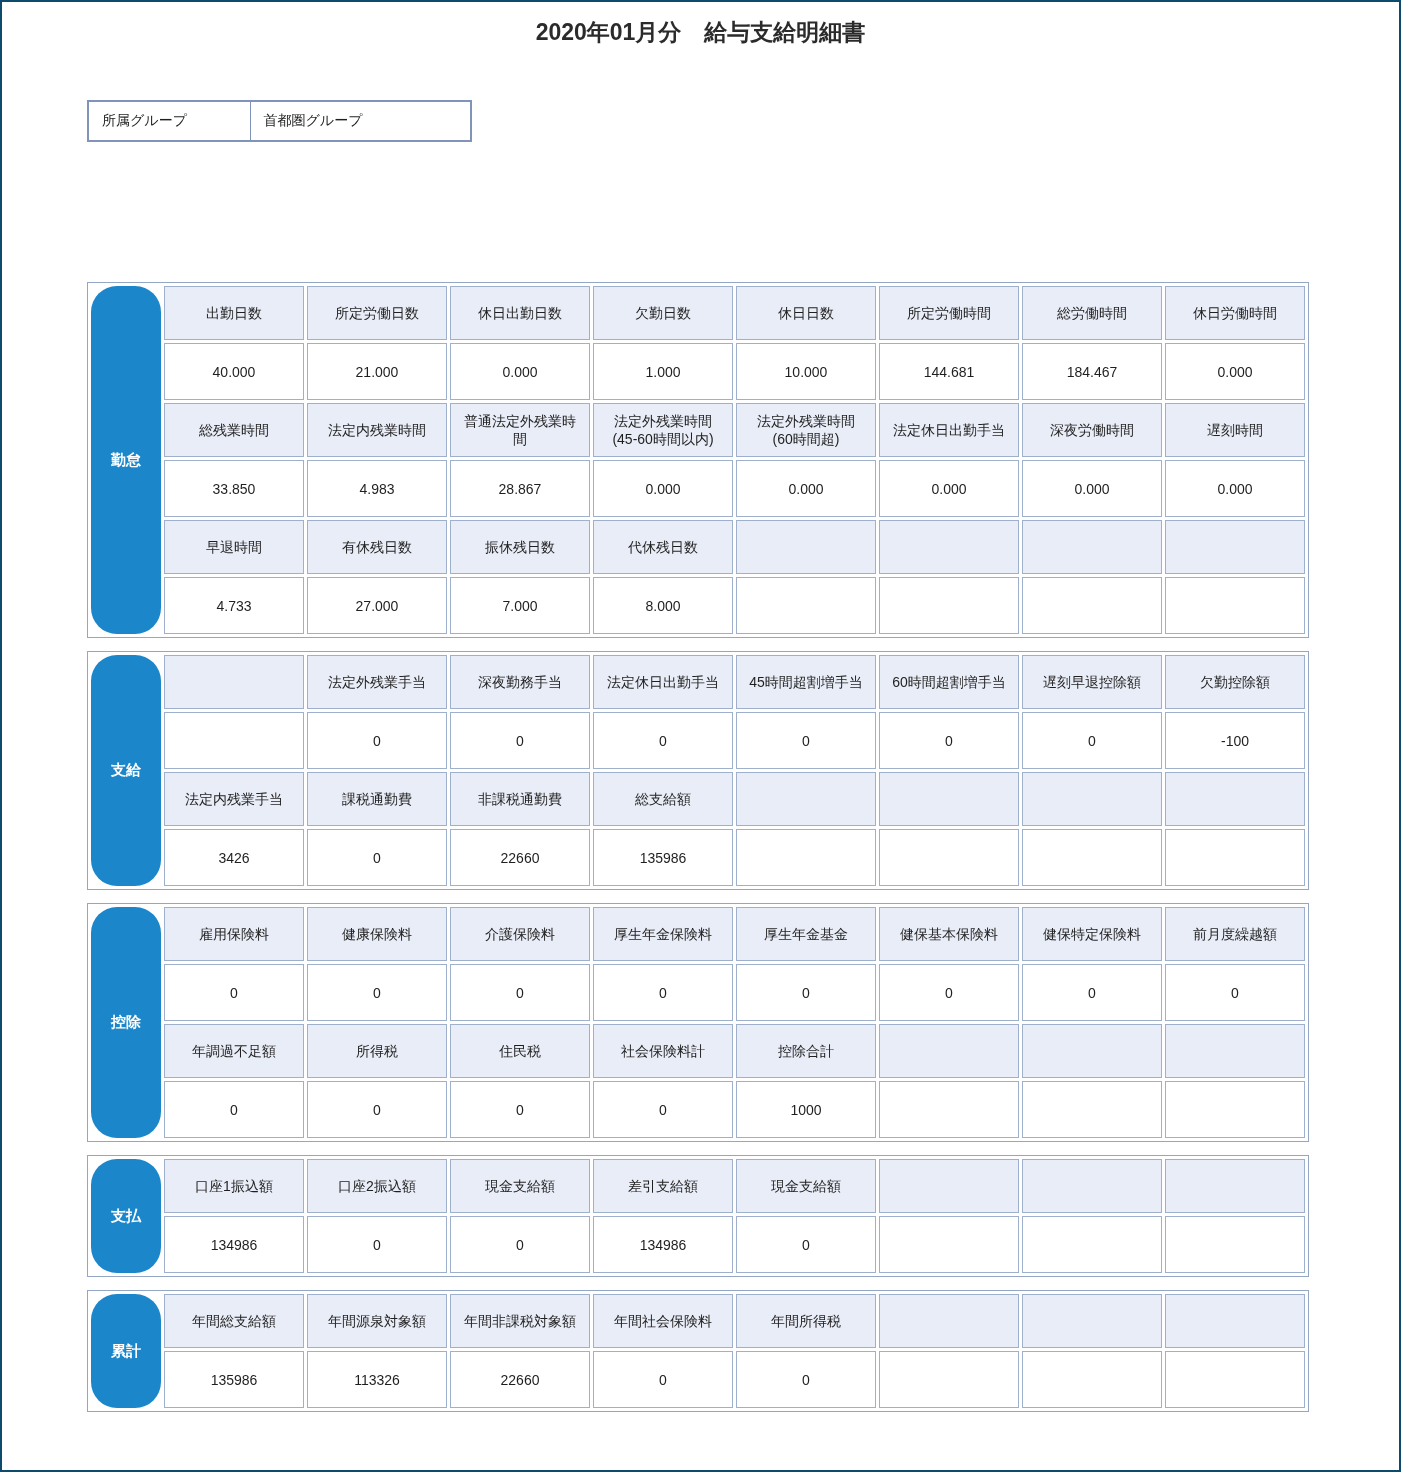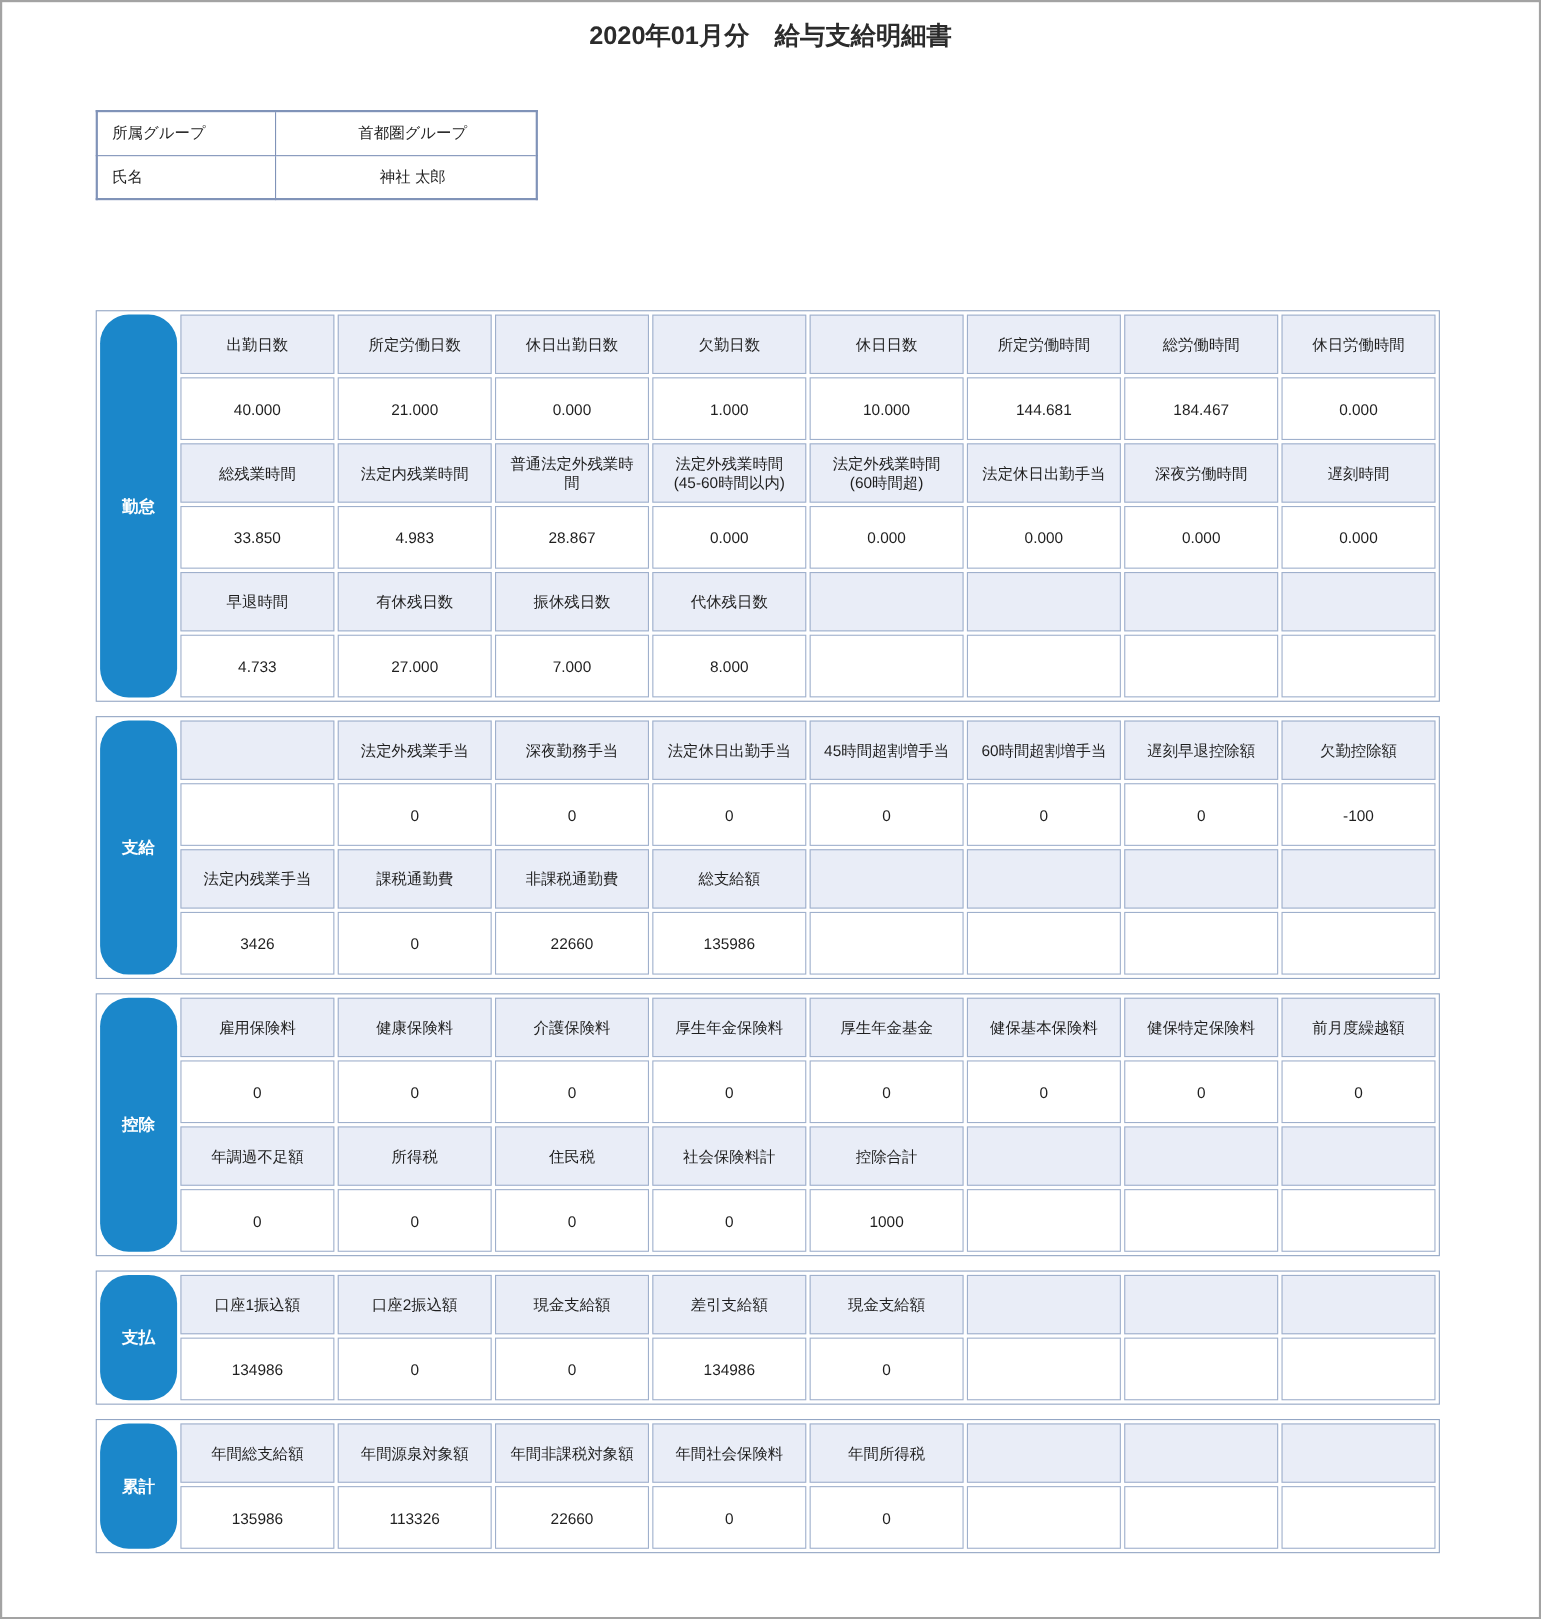--- a/index.html
+++ b/index.html
@@ -14,21 +14,21 @@
     --cell-border: #9fb0cc;
     --sec-border: #93a6c4;
     --info-border: #8093b8;
     --text: #1f1f1f;
   }
   .page {
     position: relative;
     width: 1401px;
     height: 1472px;
     background: #ffffff;
-    border: 2px solid #a3a3a3;
+    border: 2px solid #0c4a6e;
     overflow: hidden;
   }
   .title {
     padding-top: 15px;
     text-align: center;
     font-size: 23px;
     font-weight: 600;
     color: #2b2b2b;
   }
   
@@ -41,21 +41,21 @@
   }
   .info-table td {
     border: 1px solid var(--info-border);
     height: 40px;
     font-size: 14px;
     padding-left: 13px;
     vertical-align: middle;
     background: #ffffff;
   }
   .info-table td.info-label { width: 162px; }
-  .info-table td.info-value { width: 238px; text-align: center; }
+  .info-table td.info-value { width: 221px; }
   
   #sections {
     position: absolute;
     left: 85px;
     top: 280px;
   }
   .section-table {
     border-collapse: separate;
     border-spacing: 3px;
     border: 1px solid var(--sec-border);
@@ -100,24 +100,20 @@
 
 <div class="page">
   <div class="title">2020年01月分　給与支給明細書</div>
 
   <table class="info-table">
     <tbody id="info-body">
         <tr>
           <td class="info-label">所属グループ</td>
           <td class="info-value">首都圏グループ</td>
         </tr>
-        <tr>
-          <td class="info-label">氏名</td>
-          <td class="info-value">神社 太郎</td>
-        </tr>
       </tbody>
   </table>
 
   <div id="sections">
       <table class="section-table">
         <tbody>
           <tr>
             <td class="sec-label" rowspan="6">勤怠</td>
             <td class="hdr">出勤日数</td>
             <td class="hdr">所定労働日数</td>

